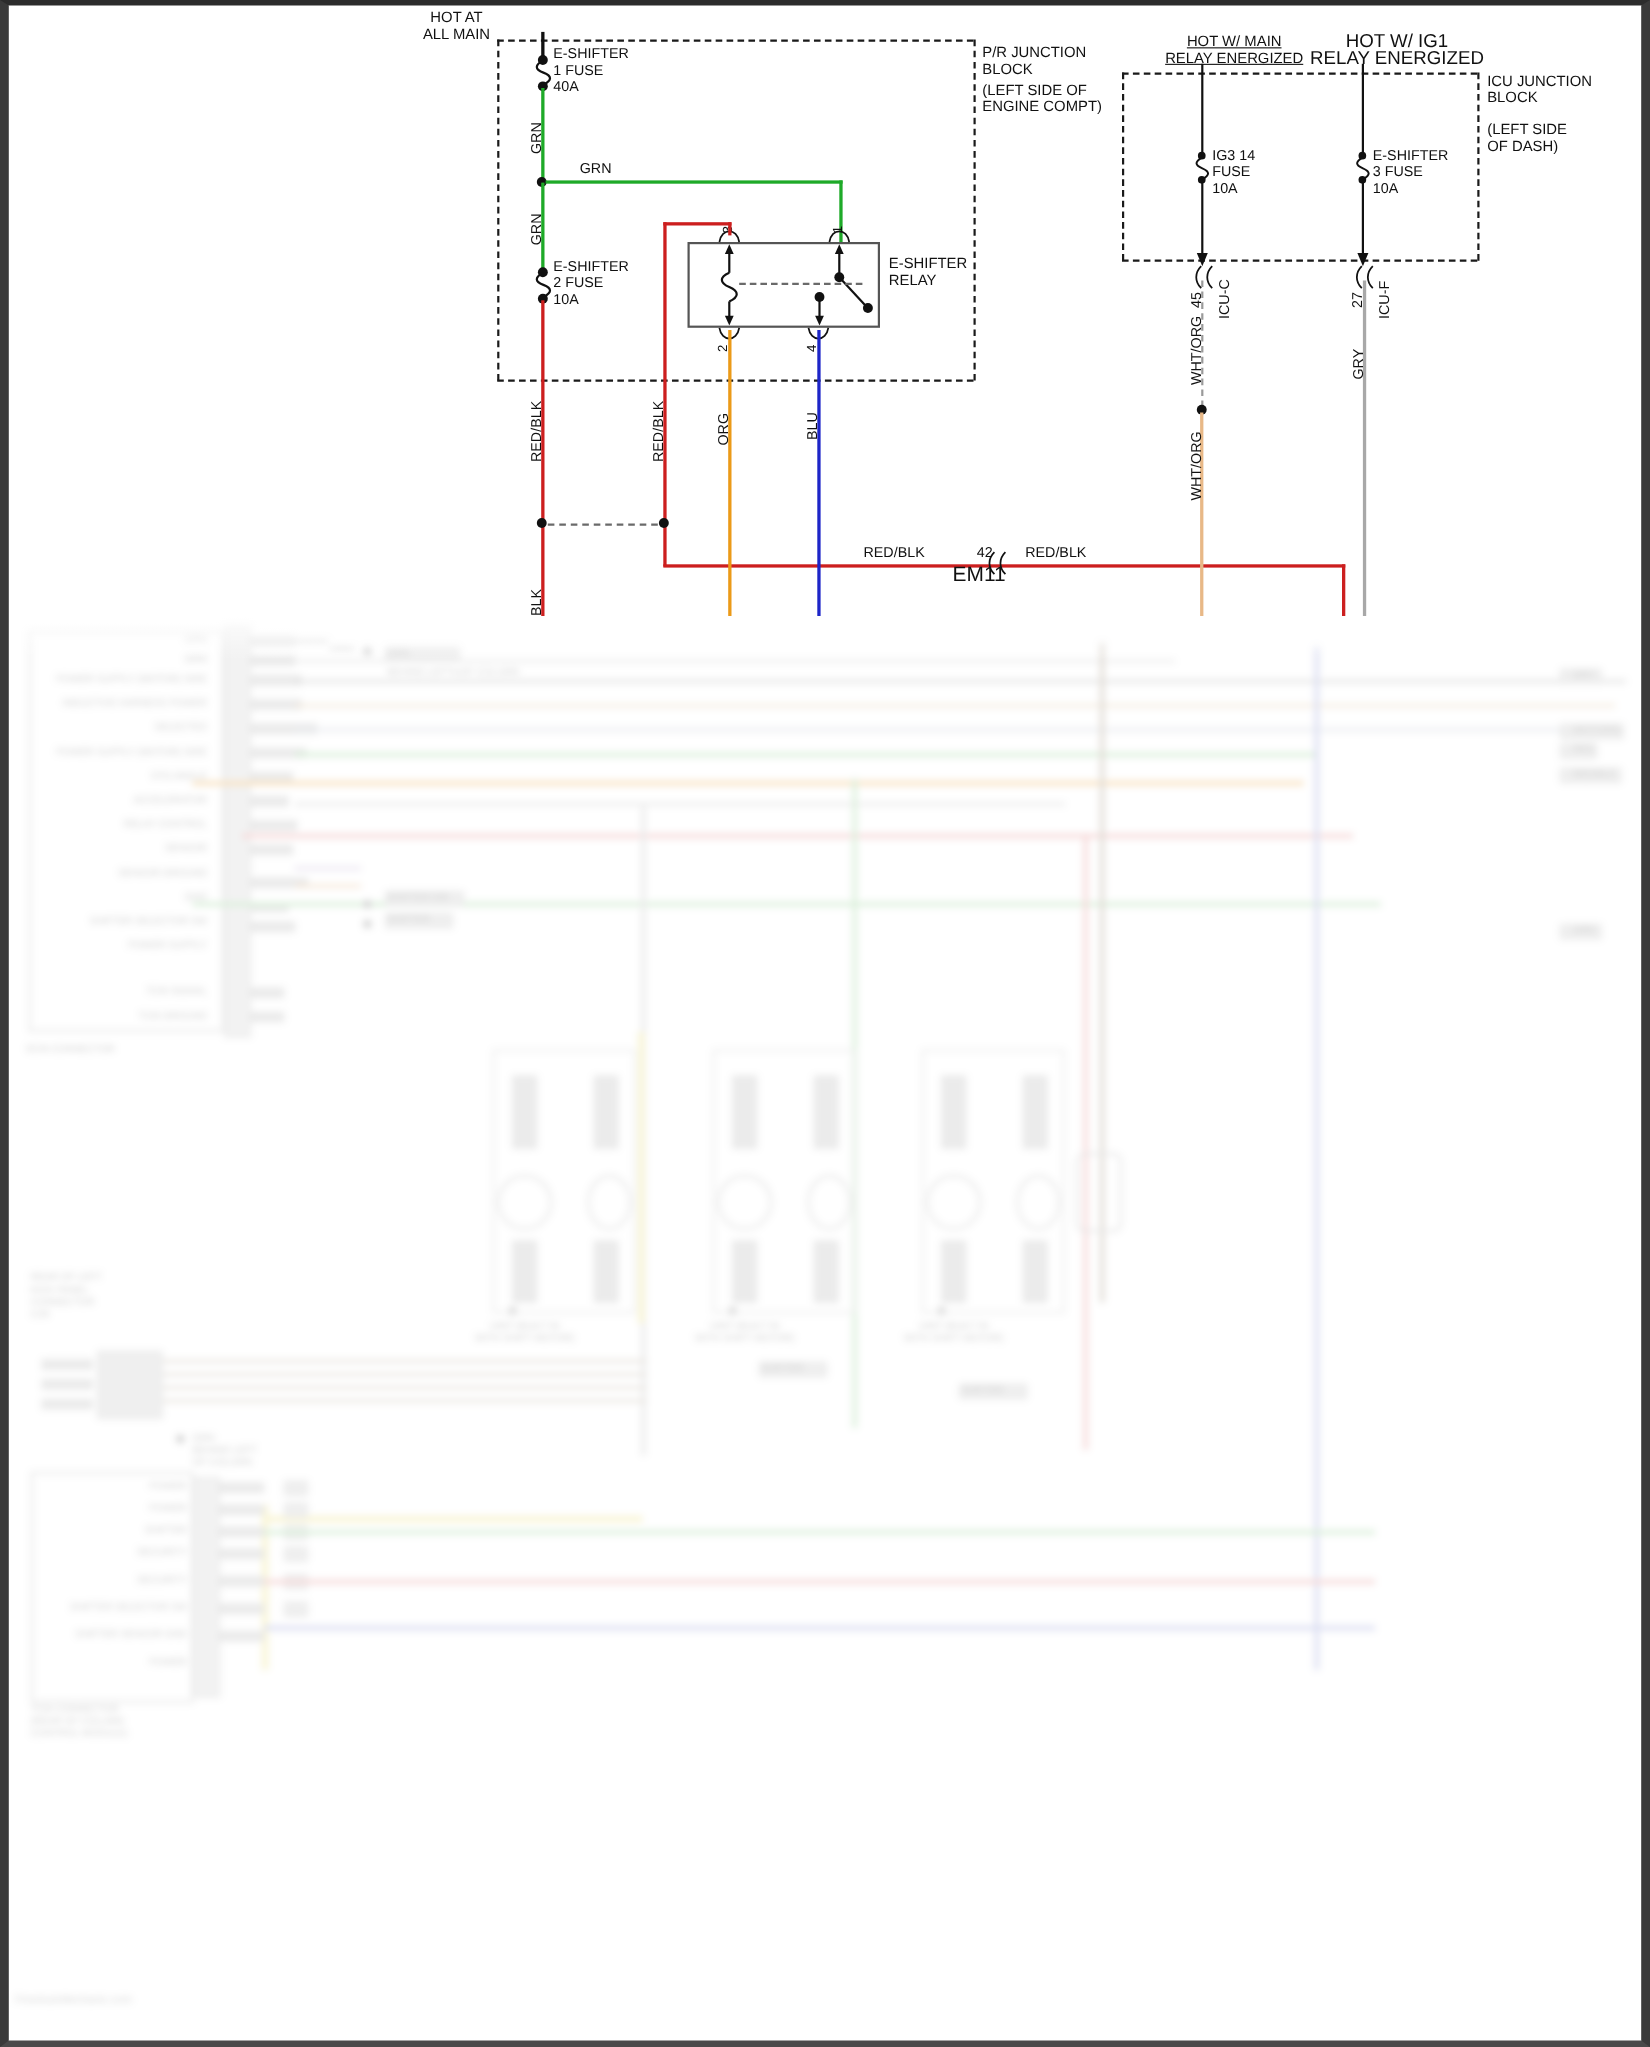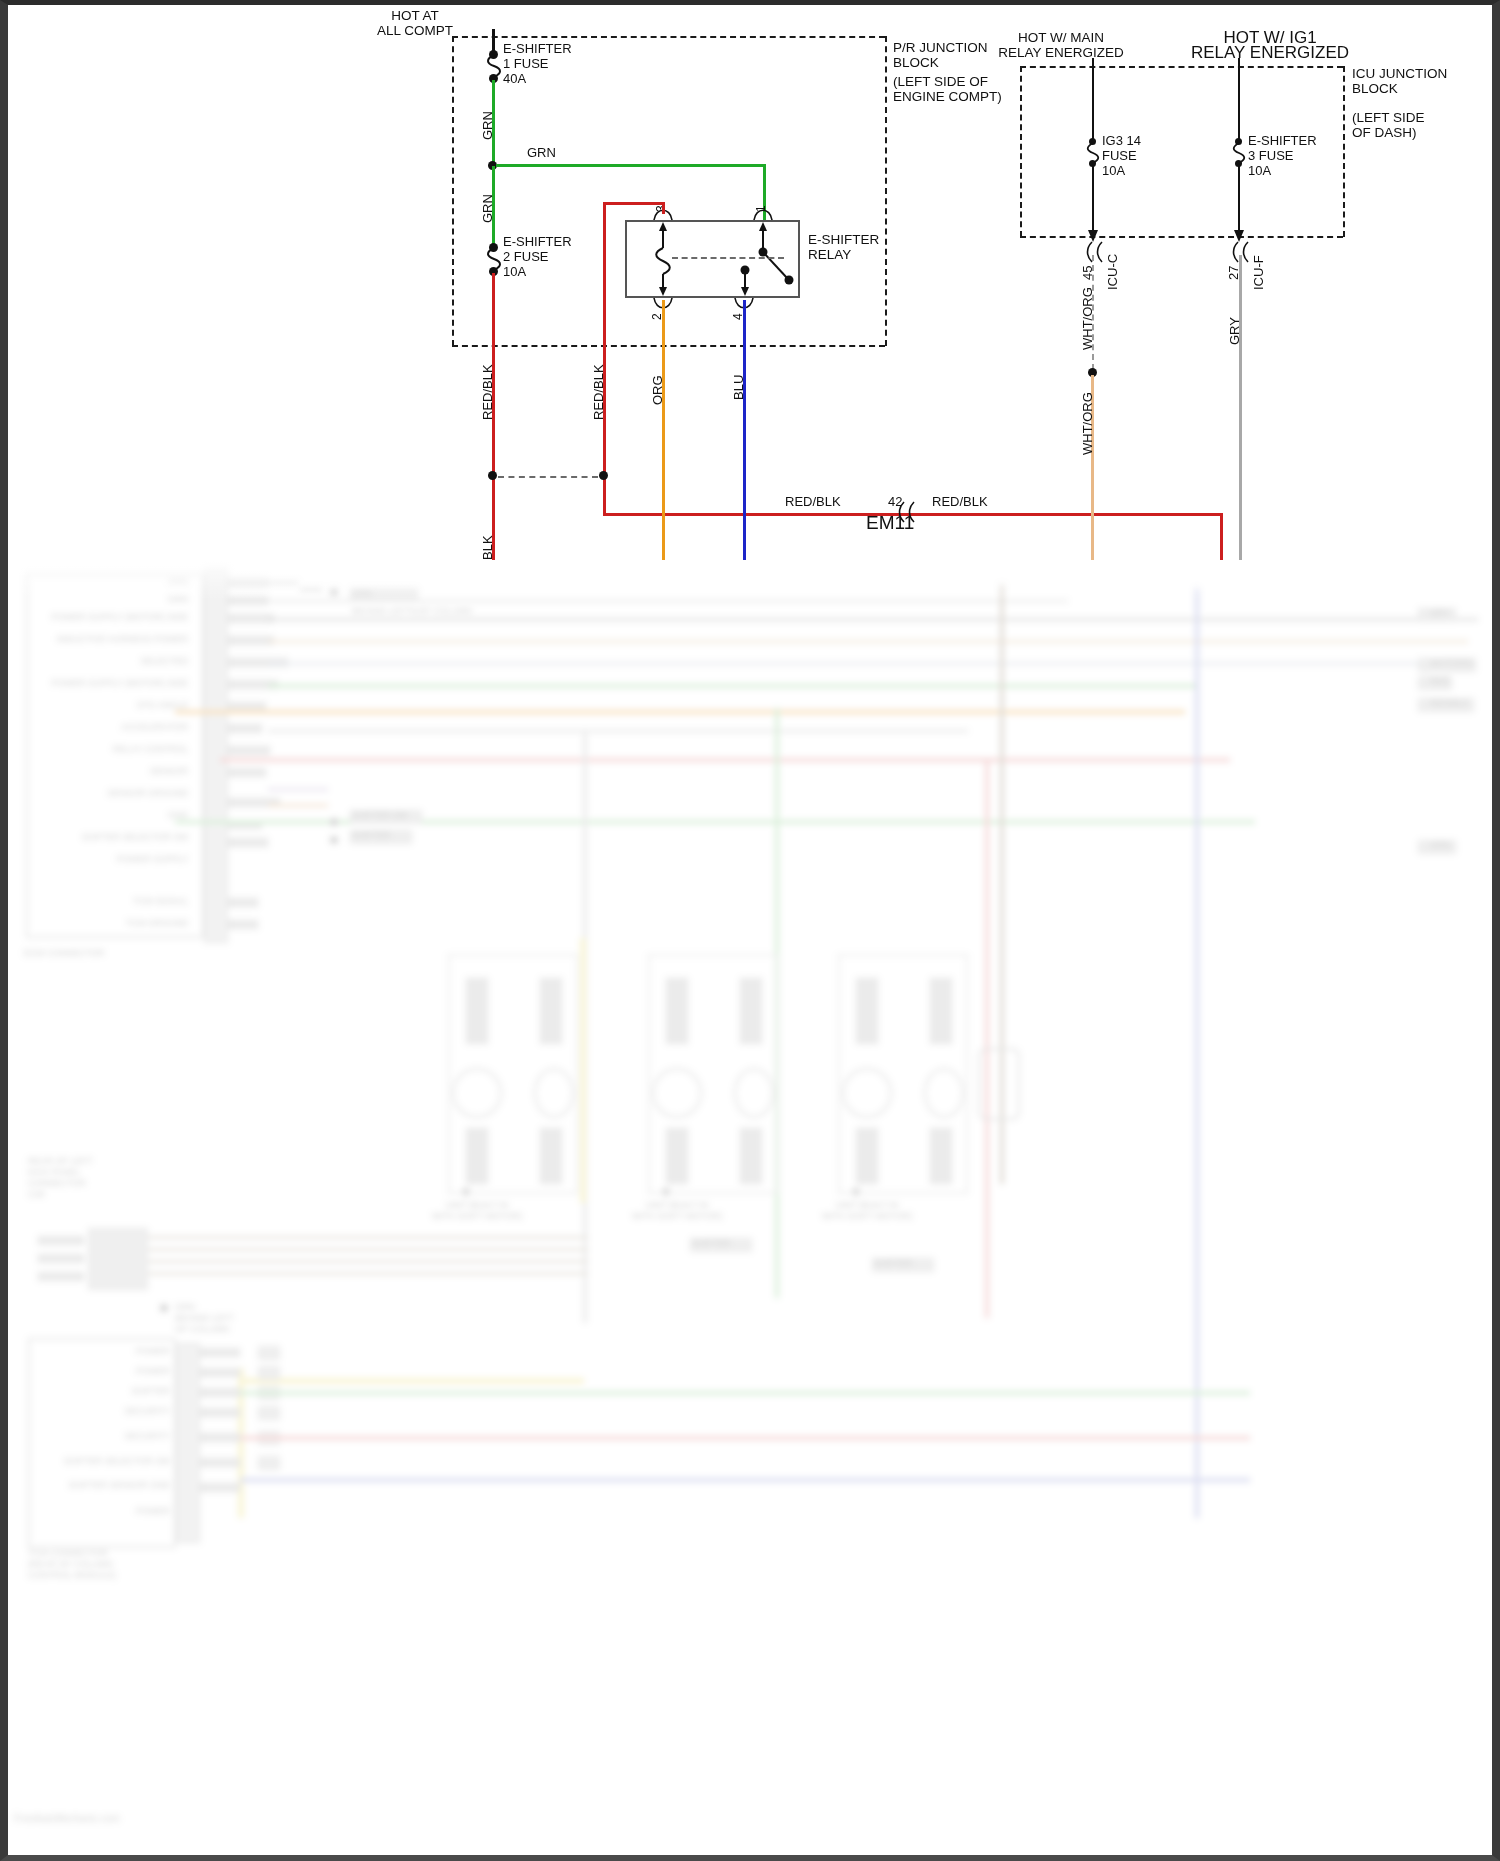--- a/index.html
+++ b/index.html
@@ -375,21 +375,21 @@
     </div>
 
     <div class="btxt" style="left:14px; top:1265px; font-size:10px; color:#9d9d9d;">FreeAutoMechanic.com</div>
   </div>
 
   <div id="blur-fade"></div>
 
   <div id="sharp-layer">
 
     <div class="lbl c" style="left:345px; top:8px; width:140px; font-size:13.5px;"><span>HOT AT
-ALL COMPT</span></div>
+ALL MAIN</span></div>
 
     <div>
       <div class="dash-h" style="left:452px; top:36px; width:433px;"></div>
       <div class="dash-v" style="left:452px; top:36px; height:310px;"></div>
       <div class="dash-h" style="left:452px; top:345px; width:433px;"></div>
       <div class="dash-v" style="left:885px; top:36px; height:310px;"></div>
     </div>
     <div class="lbl" style="left:893px; top:40px; width:180px; font-size:13.5px;"><span>P/R JUNCTION
 BLOCK</span></div>
     <div class="lbl" style="left:893px; top:74px; width:180px; font-size:13.5px;"><span>(LEFT SIDE OF
@@ -503,21 +503,21 @@
     </svg>
 
     <div class="v w-red" style="left:1220px; top:513px; height:47px;"></div>
 
     <div class="v w-org" style="left:662px; top:300px; height:260px;"></div>
     <div class="lbl rot" style="left:650px; top:405px;"><span>ORG</span></div>
 
     <div class="v w-blu" style="left:743px; top:300px; height:260px;"></div>
     <div class="lbl rot" style="left:731px; top:400px;"><span>BLU</span></div>
 
-    <div class="lbl c" style="left:971px; top:30px; width:180px; font-size:13.5px;"><span>HOT W/ MAIN
+    <div class="lbl c" style="left:1032px; top:30px; width:180px; font-size:13.5px;text-decoration:underline;"><span>HOT W/ MAIN
 RELAY ENERGIZED</span></div>
     <div class="lbl c" style="left:1180px; top:30px; width:180px; font-size:17px;"><span>HOT W/ IG1
 RELAY ENERGIZED</span></div>
 
     <div>
       <div class="dash-h" style="left:1020px; top:66px; width:323px;"></div>
       <div class="dash-v" style="left:1020px; top:66px; height:171px;"></div>
       <div class="dash-h" style="left:1020px; top:236px; width:323px;"></div>
       <div class="dash-v" style="left:1343px; top:66px; height:171px;"></div>
     </div>

